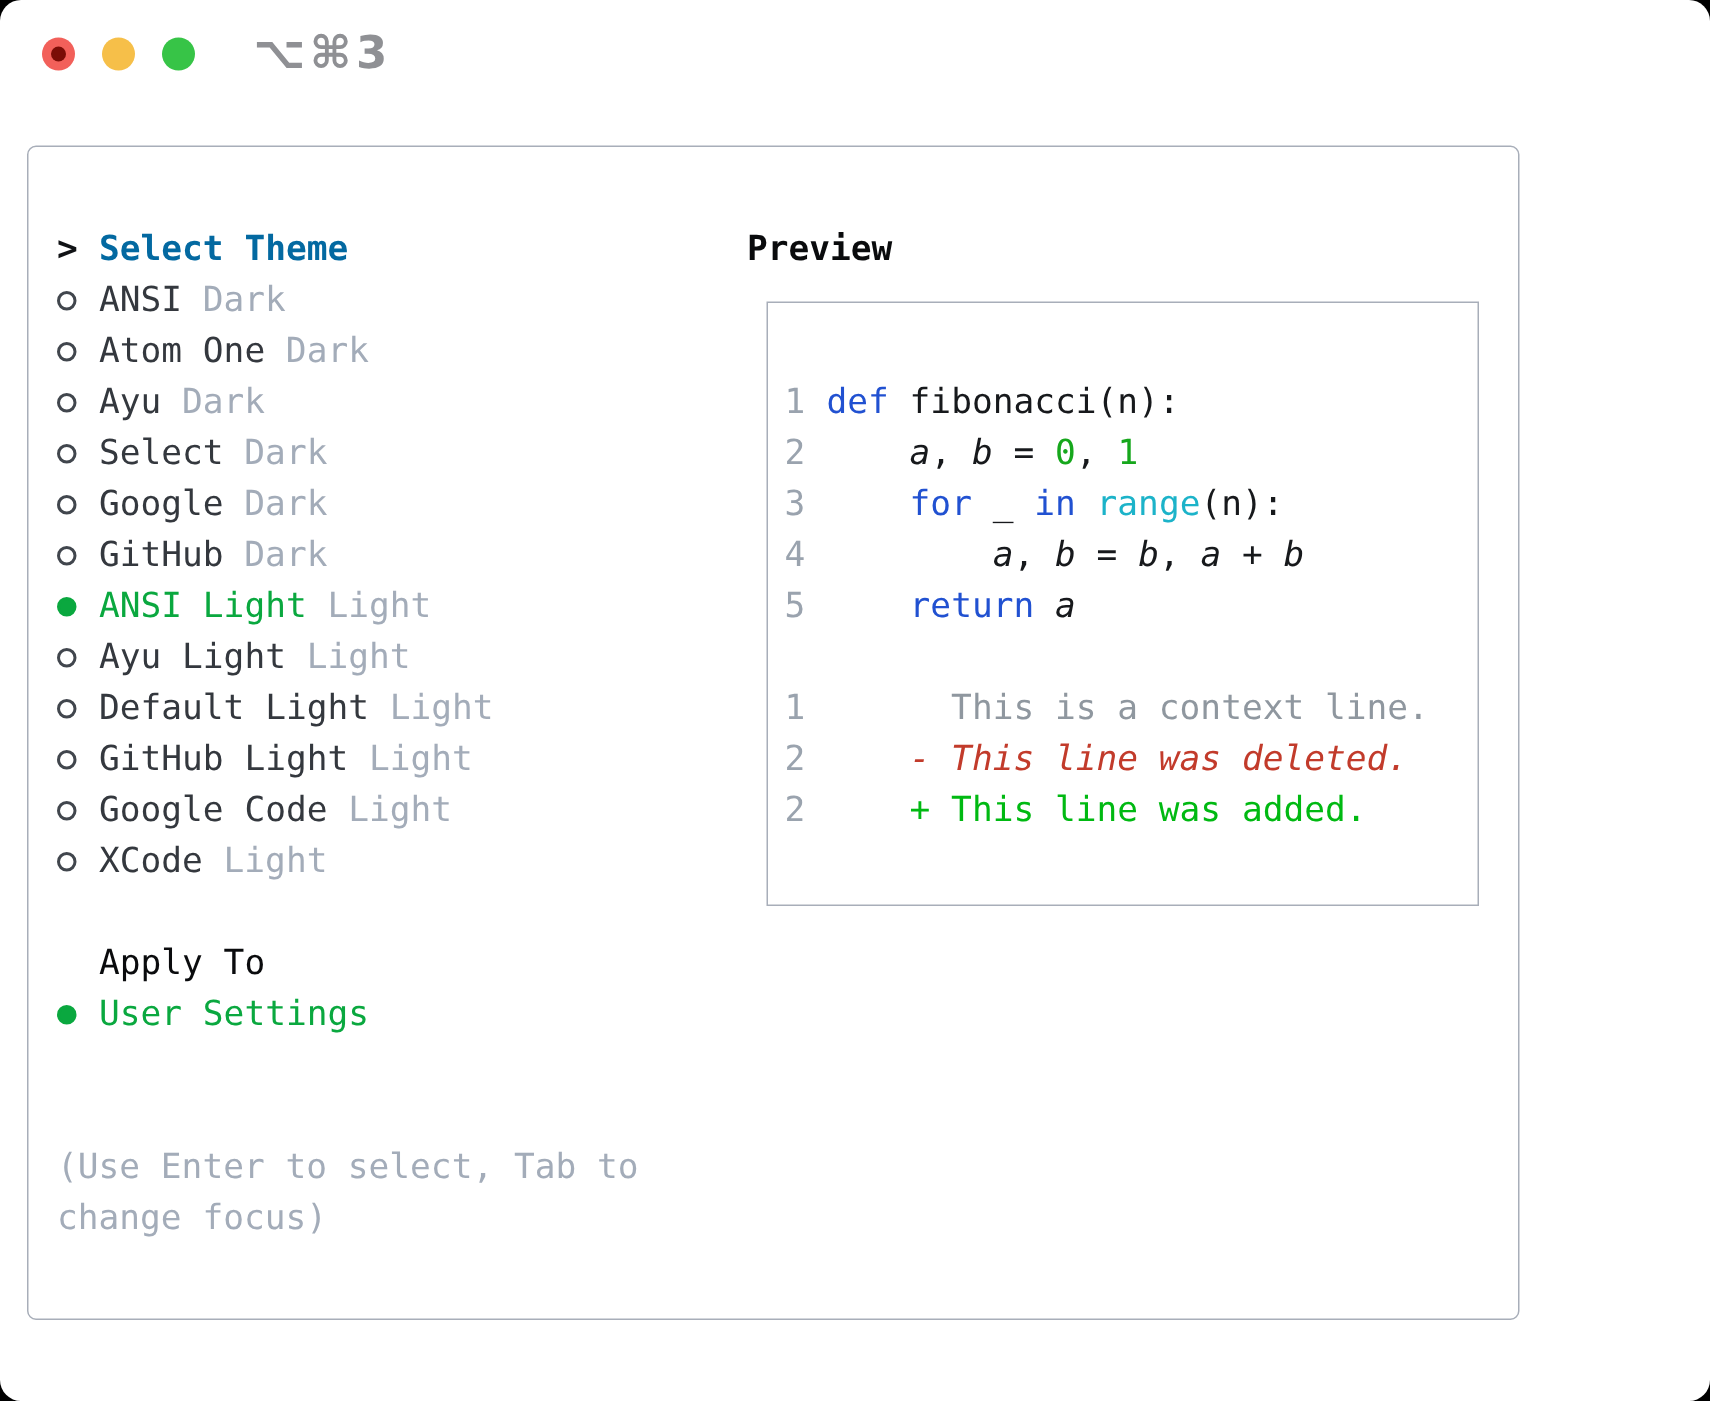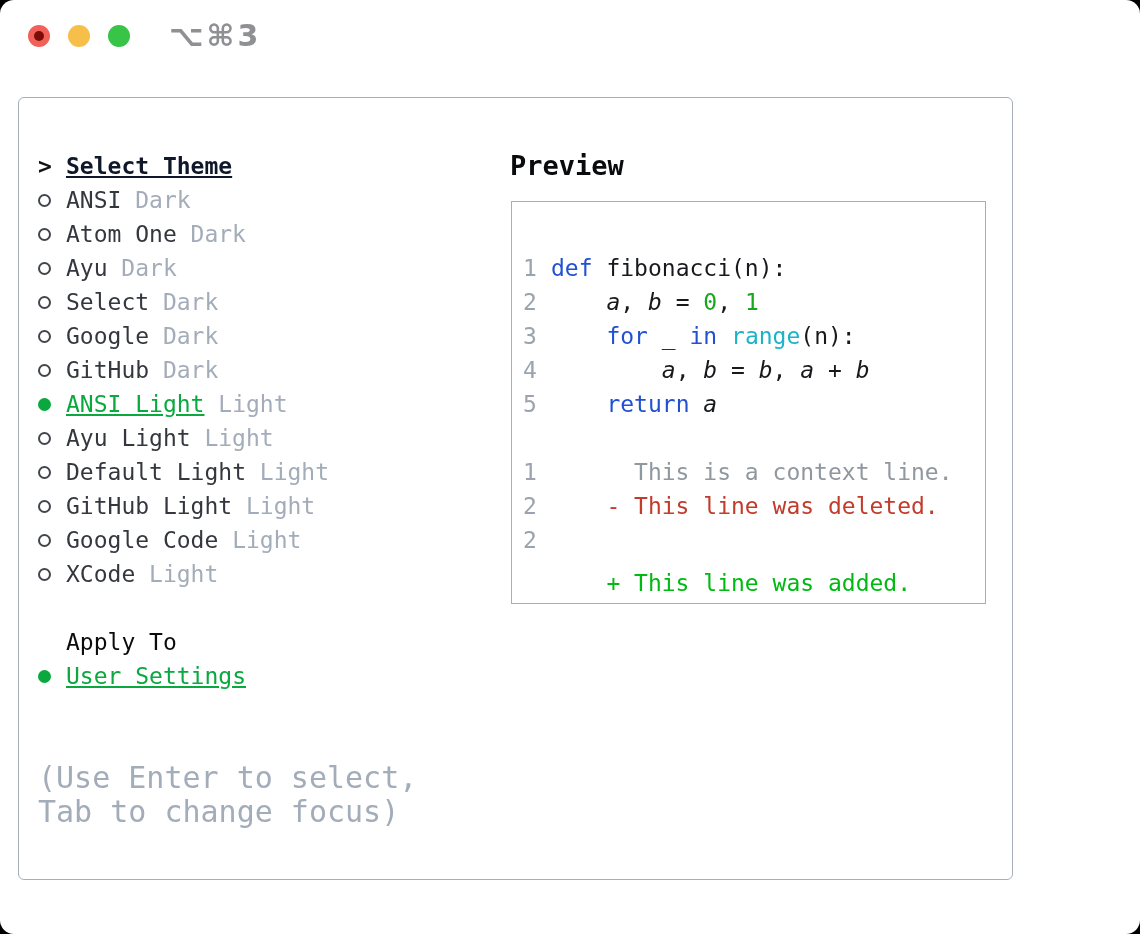--- a/index.html
+++ b/index.html
@@ -24,47 +24,47 @@
   }
   
   .panel {
     position:absolute; left:18px; top:97px; width:995px; height:783px;
     border:1.5px solid var(--border,#a8aeb9); border-radius:6px; background:#fff;
   }
   .lrow { position:absolute; left:19px; height:34px; display:flex; align-items:center;
           font-size:23px; white-space:pre; color:var(--text_dark,#34383e); }
   .marker { display:inline-flex; width:28px; flex:none; align-items:center; }
   .prompt { color:#101215; font-weight:bold; }
-  .hdr    { color:#0f172a; font-weight:bold;text-decoration:underline; }
+  .hdr    { color:#0369a1; font-weight:bold; }
   .subhdr { color:#0a0b0d; }
   .radio { width:13px; height:13px; border:2px solid #41464d; border-radius:50%; display:inline-block; }
   .sel .radio { background:var(--accent_green,#0aa83f); border-color:var(--accent_green,#0aa83f); }
   .tname { color:var(--text_dark,#34383e); }
-  .sel .tname, .sel .olabel { color:var(--accent_green,#0aa83f);text-decoration:underline; }
+  .sel .tname, .sel .olabel { color:var(--accent_green,#0aa83f); }
   .ttag { color:var(--muted,#a3acb9); margin-left:13.8px;text-align:center; }
-  .help { position:absolute; left:19px; top:663px; width:425px; font-size:30px;
+  .help { position:absolute; left:19px; top:663px; width:425px; font-size:23px;
           line-height:34px; color:var(--muted,#a3acb9); }
   
   .pv-title { position:absolute; left:479px; top:51px; height:34px; line-height:34px;
-              font-size:27px; font-weight:bold; color:#0a0b0d;margin-left:12px; }
+              font-size:23px; font-weight:bold; color:#0a0b0d; }
   .pv-box { position:absolute; left:492px; top:103px; width:475px; height:403px;
             border:1.5px solid var(--border,#a8aeb9); background:#fff; overflow:hidden; }
   .pv-code { padding-top:49px; }
   .pv-diff { margin-top:34px; }
   .pline { display:flex; height:34px; line-height:34px; padding-left:11px;
            white-space:pre; font-size:23px; }
   .pln { width:28px; flex:none; color:var(--line_no,#9aa3ae); }
   .c-fg  { color:#17191c; }
   .c-kw  { color:var(--keyword_blue,#2151d1); }
   .c-fn  { color:var(--function_cyan,#1cb3c9); }
   .c-num { color:var(--literal_green,#16a71c); }
   .c-var { color:#17191c; font-style:italic; }
   .c-ctx { color:var(--context_gray,#8f979f);text-align:right; }
-  .c-del { color:var(--deleted_red,#c23b2b); }
-  .c-add { color:var(--added_green,#00b912);margin-top:43px; }
+  .c-del { color:var(--deleted_red,#c23b2b);font-style:italic; }
+  .c-add { color:var(--added_green,#00b912); }
 </style>
 </head>
 <body>
 
 <div class="window">
 
   <div class="titlebar">
     <span class="tl tl-red"></span>
     <span class="tl tl-yellow"></span>
     <span class="tl tl-green"></span>

